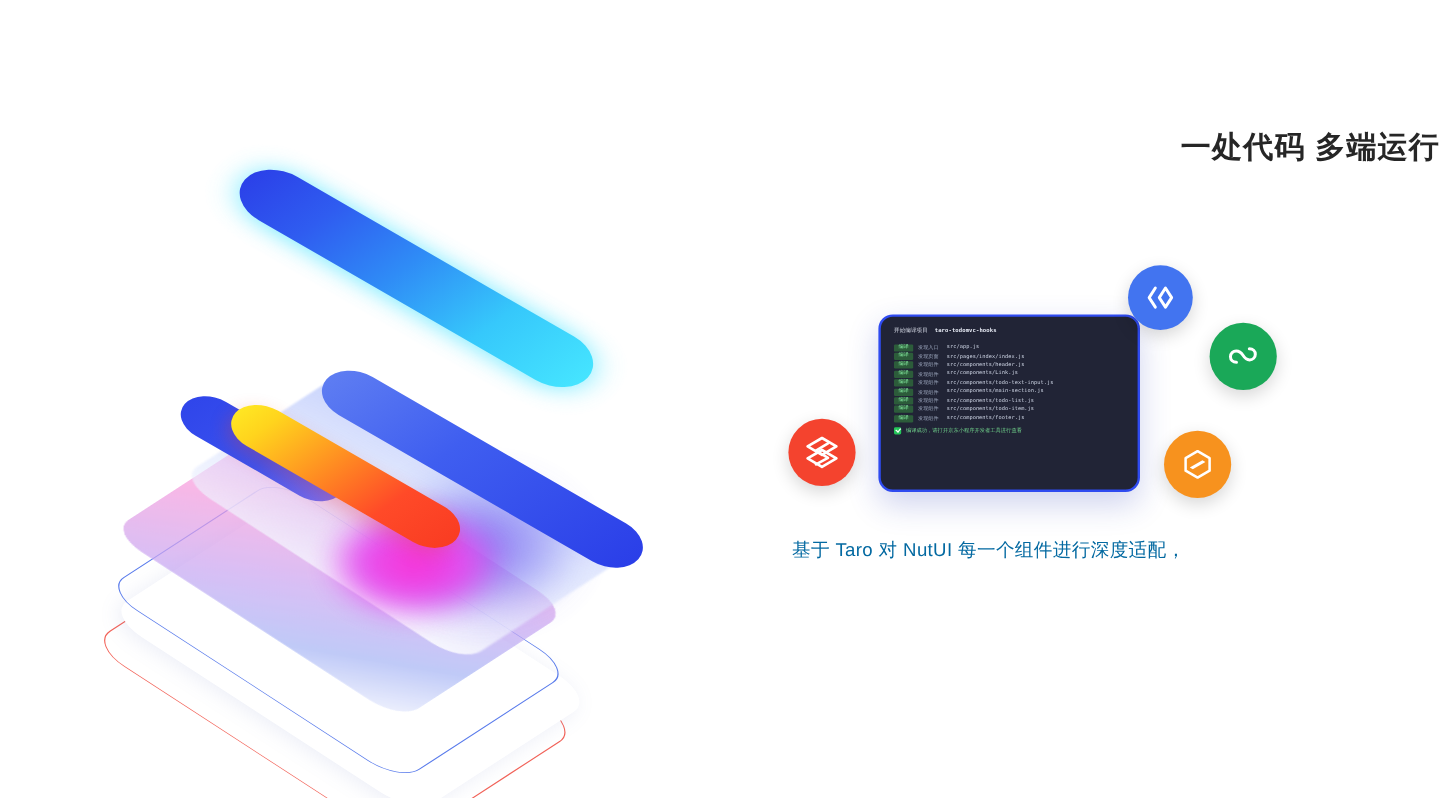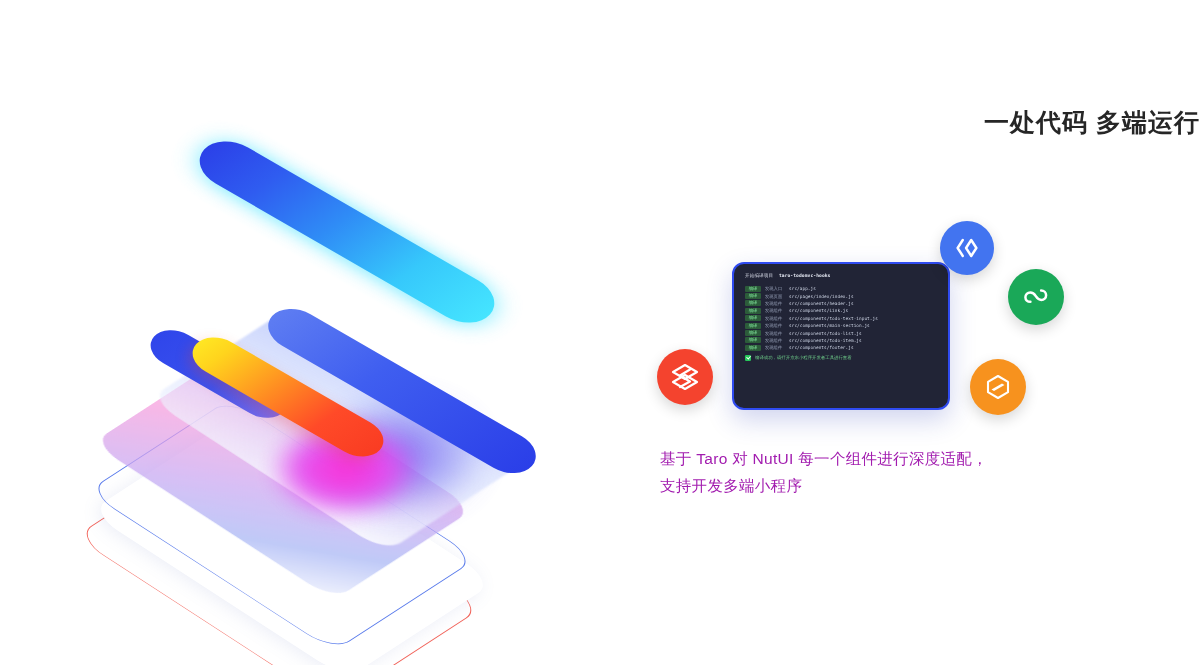--- a/index.html
+++ b/index.html
@@ -266,21 +266,21 @@
   .badge-alipay { left: 17px;  top: 139px; width: 56px; height: 56px; background: #f4432e; }
   .badge-jd     { left: 330px; top: 149px; width: 56px; height: 56px; background: #f7921e; }
 
   .caption {
     position: absolute;
     left: 660px;
     top: 445px;
     width: 420px;
     font-size: 15.5px;
     line-height: 27px;
-    color: #a21caf;
+    color: #0369a1;
     letter-spacing: .3px;
   }
   .caption div { white-space: nowrap; }
 </style>
 </head>
 <body>
 
 <div class="page-title">一处代码 多端运行</div>
 
 <div class="illus">
@@ -387,14 +387,13 @@
     <svg width="32" height="32" viewBox="0 0 32 32" aria-hidden="true">
       <path d="M16 5 L26 10.8 L26 21.2 L16 27 L6 21.2 L6 10.8 Z" fill="none" stroke="#ffffff" stroke-width="2.1" stroke-linejoin="round"></path>
       <path d="M9.5 18.5 L20 12.5 L22.5 14 L12 20 Z" fill="#ffffff"></path>
       <path d="M9.5 13.8 L20 7.8" fill="none" stroke="#ffffff" stroke-width="0"></path>
     </svg>
   </div>
 </div>
 
 <div class="caption">
   <div>基于 Taro 对 NutUI 每一个组件进行深度适配，</div>
-  <div>支持开发多端小程序</div>
 </div>
 
 </body></html>

